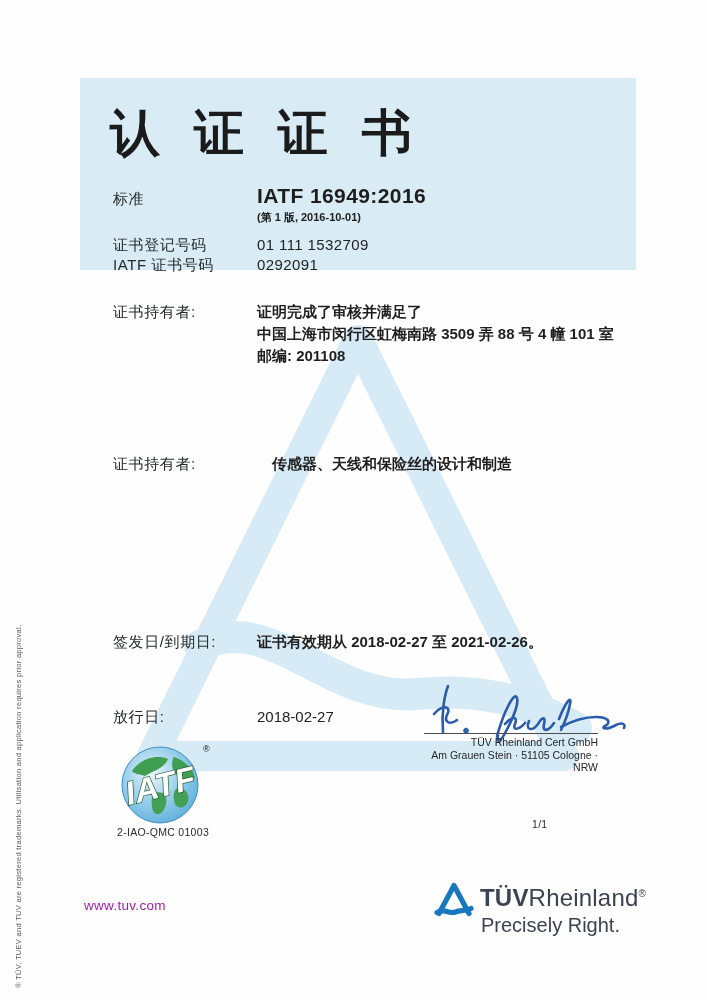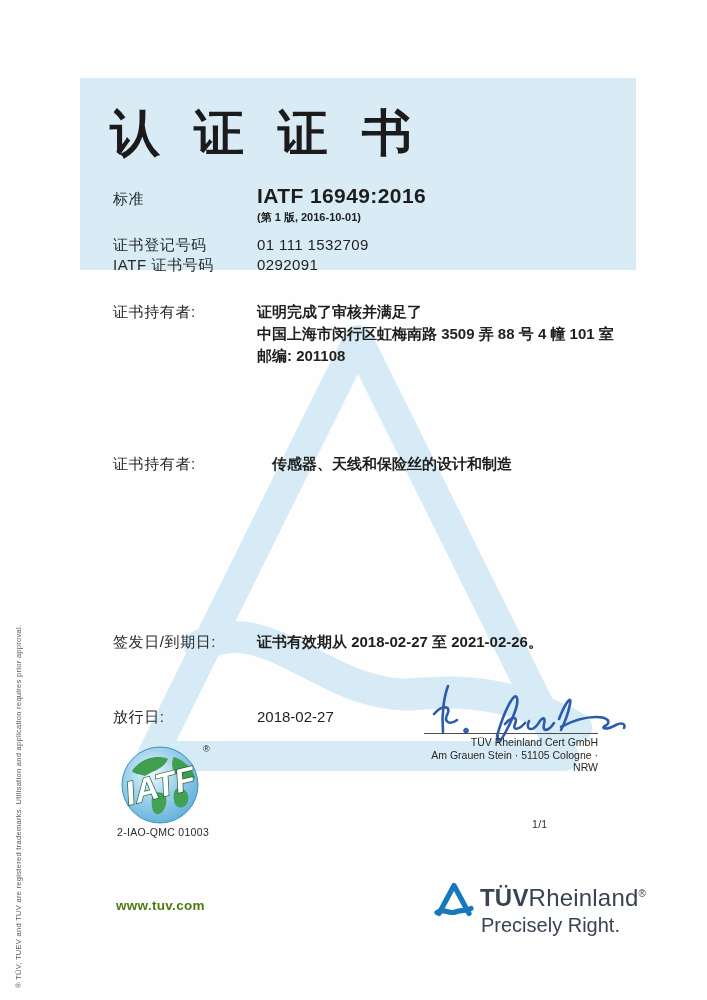--- a/index.html
+++ b/index.html
@@ -16,21 +16,21 @@
   .value{font-size:15px;font-weight:500;color:#222;}
   .value-num{font-size:15px;font-weight:500;color:#222;letter-spacing:0.4px;}
   .std{font-size:21px;font-weight:700;color:#1d1d1d;letter-spacing:0.4px;}
   .std-ed{font-size:11px;font-weight:700;color:#1d1d1d;}
   .bold-cn{font-size:15px;font-weight:700;color:#1f1f1f;}
   .semib-cn{font-size:15px;font-weight:600;color:#1f1f1f;}
   .sig-underline{position:absolute;left:424px;top:733px;width:174px;border-top:1.6px solid #4d4d4d;}
   .sig-block{position:absolute;left:410px;top:736px;width:188px;text-align:right;
     font-size:10.5px;line-height:12.5px;color:#262626;font-weight:500;}
   .small-print{font-size:10.5px;color:#2c2c2c;letter-spacing:0.3px;}
-  .site{font-size:13.5px;color:#4d7c0f;letter-spacing:0.3px;font-weight:700;margin-left:32px;}
+  .site{font-size:13.5px;color:#a21caf;letter-spacing:0.3px;font-weight:400;}
   .brand-text{font-size:24px;color:#3a4350;letter-spacing:0.2px;}
   .brand-text .b{font-weight:700;}
   .brand-text .reg{font-size:10px;vertical-align:9px;}
   .tagline{font-size:20px;color:#3a4350;font-weight:400;}
   .side-note{
     position:absolute;left:14px;top:988px;width:382px;
     transform:rotate(-90deg);transform-origin:0 0;
     font-size:7.5px;color:#5a5a5a;letter-spacing:0.3px;white-space:nowrap;
   }
   .iatf-reg{font-size:9px;color:#111;}

